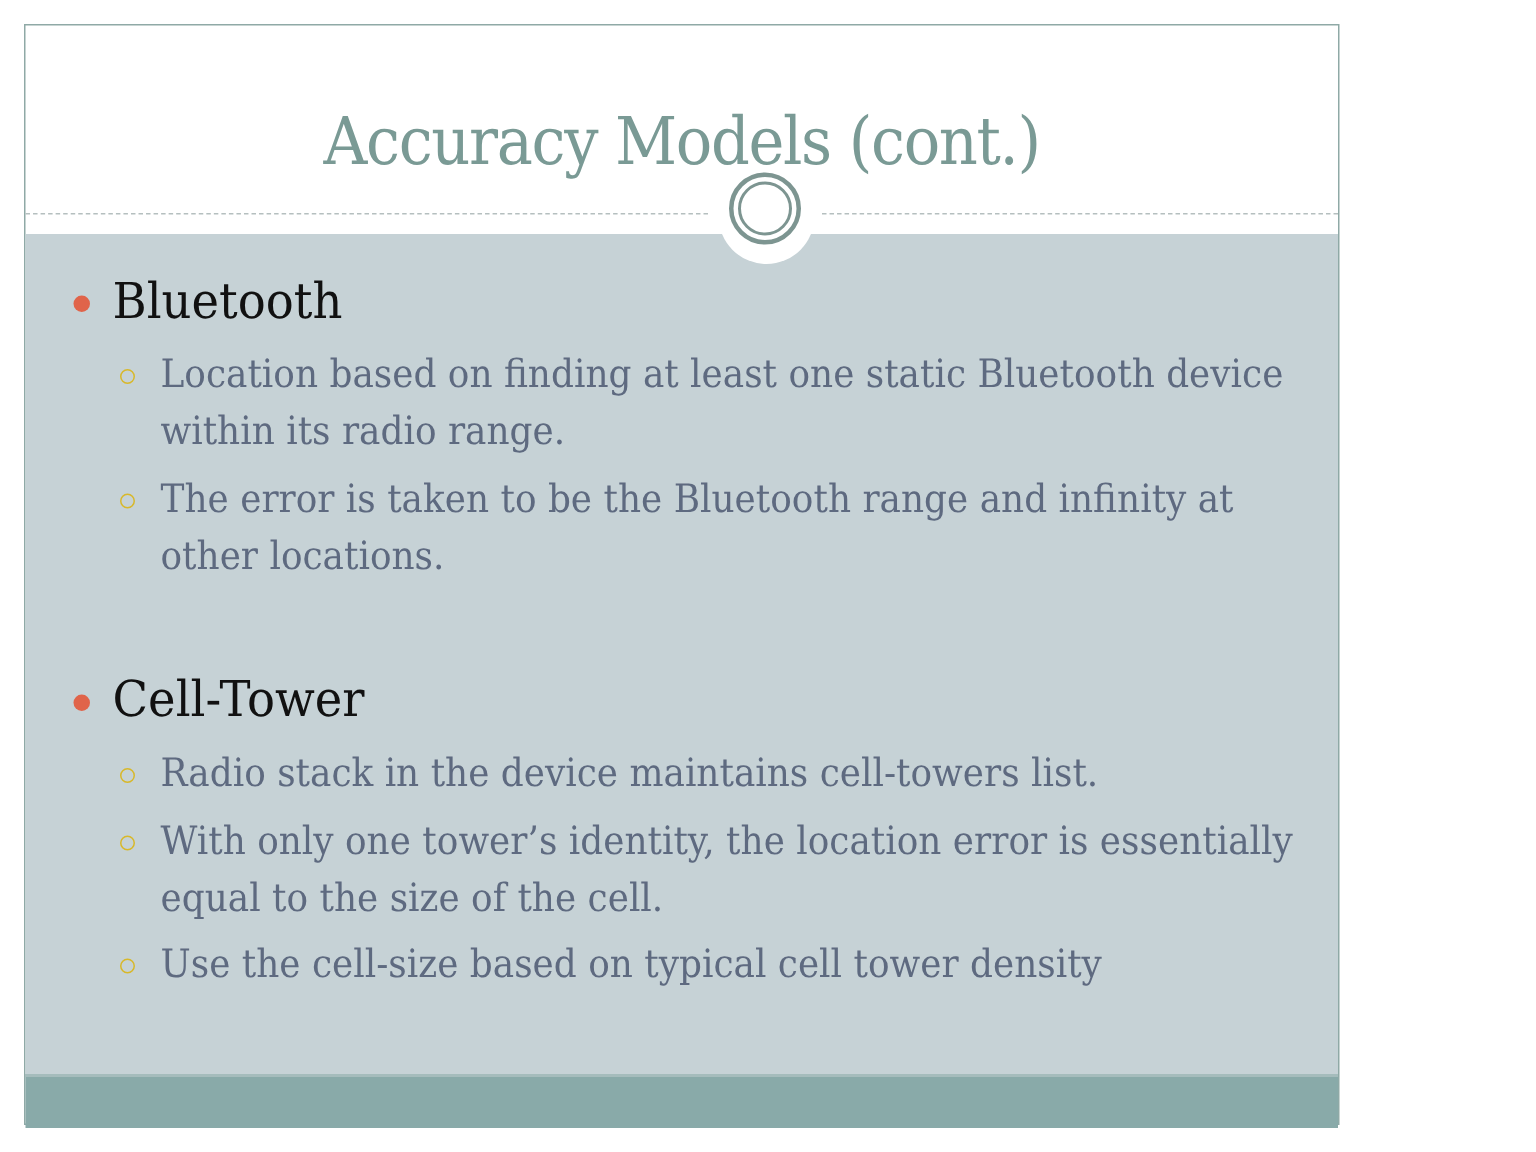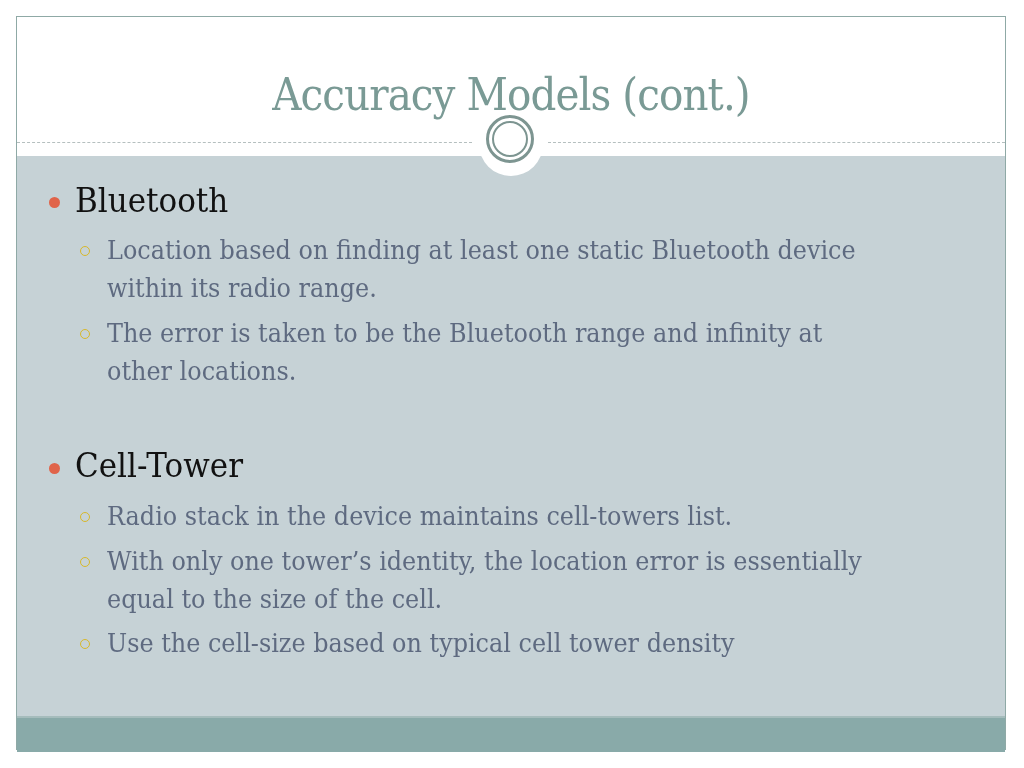--- a/index.html
+++ b/index.html
@@ -2,21 +2,21 @@
 <html><head>
 <meta charset="utf-8">
 <style>
   html, body { margin: 0; padding: 0; }
   body {
     width: 1024px; height: 768px; background: #ffffff;
     position: relative; overflow: hidden;
     font-family: "DejaVu Serif", "Liberation Serif", serif;
   }
   .slide {
-    position: absolute; left: 16px; top: 16px; width: 990px; height: 734px;
+    position: absolute; left: 16px; top: 16px; width: 877px; height: 734px;
     border: 1px solid #8fa9a6; box-sizing: border-box; background: #ffffff;
   }
   .title {
     position: absolute; left: 0; right: 0; top: 52px;
     text-align: center; color: #7a9a95; font-size: 44px;
     font-family: "DejaVu Serif", "Liberation Serif", serif;
     letter-spacing: -1px; transform: scaleX(0.92);
   }
   .dash-line {
     position: absolute; top: 125px; height: 0; border-top: 1px dashed #b5bfbf;

